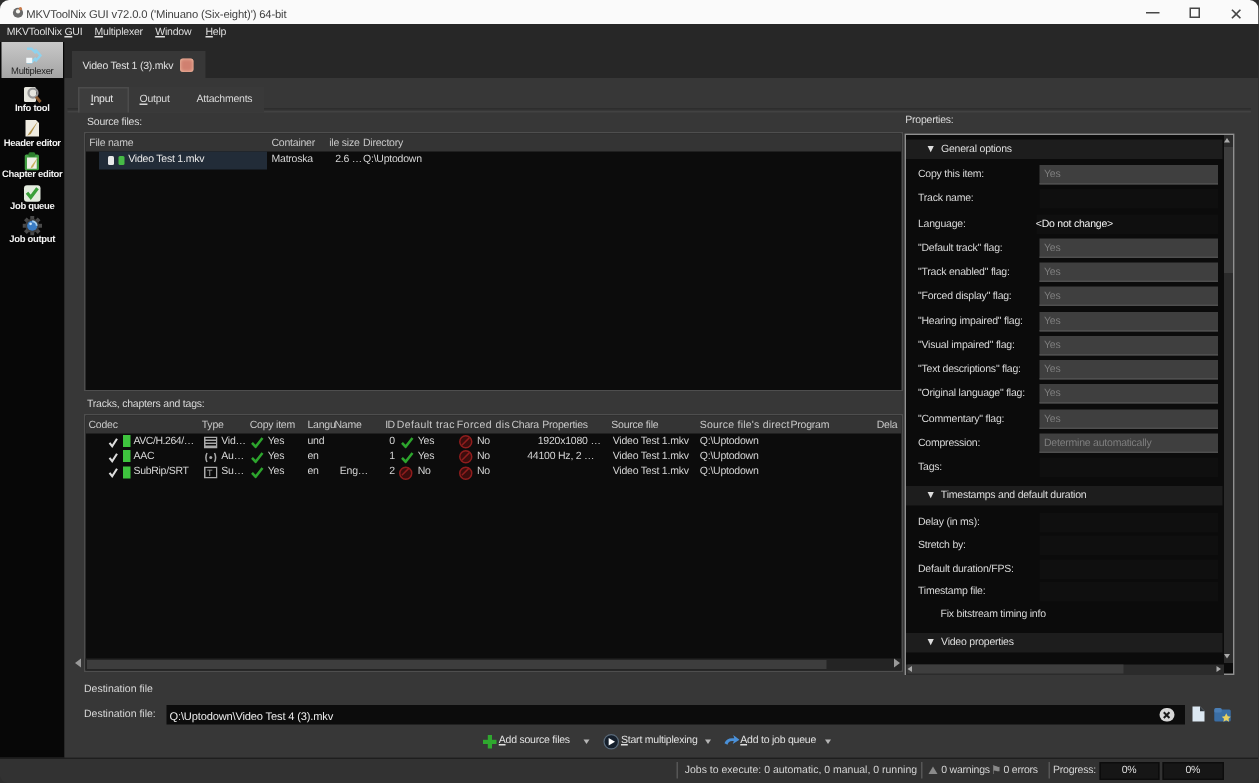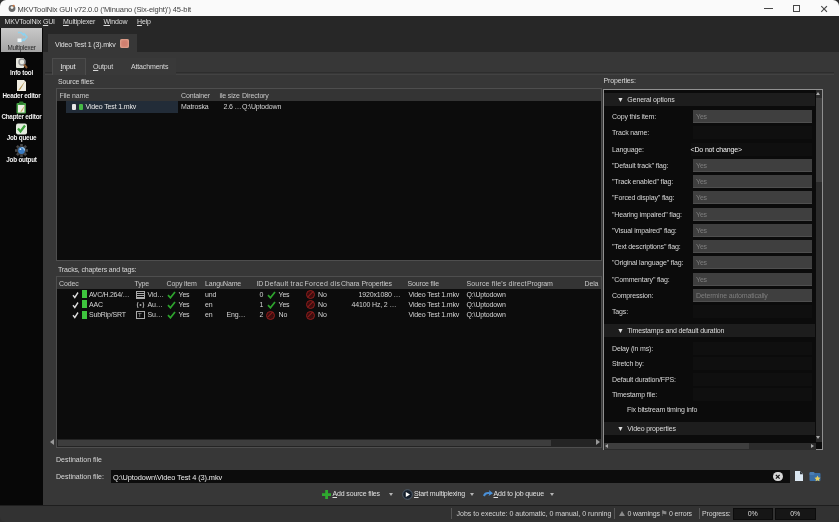--- a/index.html
+++ b/index.html
@@ -21,21 +21,21 @@
 <body>
 
 <div class="ab" style="left:0;top:0;width:839px;height:16px;background:#fafafa;border-radius:6px 6px 0 0"></div>
 <div class="ab" style="left:7px;top:3px;width:10px;height:10px">
 <svg width="10" height="10">
       <circle cx="5" cy="5.5" r="3.4" fill="#6a6a6a"></circle>
       <circle cx="5" cy="4.6" r="1.4" fill="#f5f5f0"></circle>
       <circle cx="6.6" cy="2.8" r="1.1" fill="#c87a4a"></circle>
     </svg>
 </div>
-<div class="ab shl" style="left:17.5px;top:4.5px;font-size:7.5px;letter-spacing:-0.1px;color:#414141">MKVToolNix GUI v72.0.0 ('Minuano (Six-eight)') 45-bit</div>
+<div class="ab shl" style="left:17.5px;top:4.5px;font-size:7.5px;letter-spacing:-0.1px;color:#414141">MKVToolNix GUI v72.0.0 ('Minuano (Six-eight)') 64-bit</div>
 <div class="ab" style="left:763.5px;top:7.5px;width:9px;height:1.2px;background:#474747"></div>
 <div class="ab" style="left:792.5px;top:4.5px;width:7px;height:7px;border:1.2px solid #474747"></div>
 <div class="ab" style="left:819.5px;top:2.5px;font-size:11px;letter-spacing:0;color:#474747">✕</div>
 
 <div class="ab" style="left:0;top:16px;width:839px;height:12px;background:#272727"></div>
 <div class="ab shl" style="left:4.5px;top:18px;color:#dedede">MKVToolNix <u>G</u>UI</div>
 <div class="ab shl" style="left:63px;top:18px;color:#dedede"><u>M</u>ultiplexer</div>
 <div class="ab shl" style="left:103.5px;top:18px;color:#dedede"><u>W</u>indow</div>
 <div class="ab shl" style="left:137px;top:18px;color:#dedede"><u>H</u>elp</div>
 

